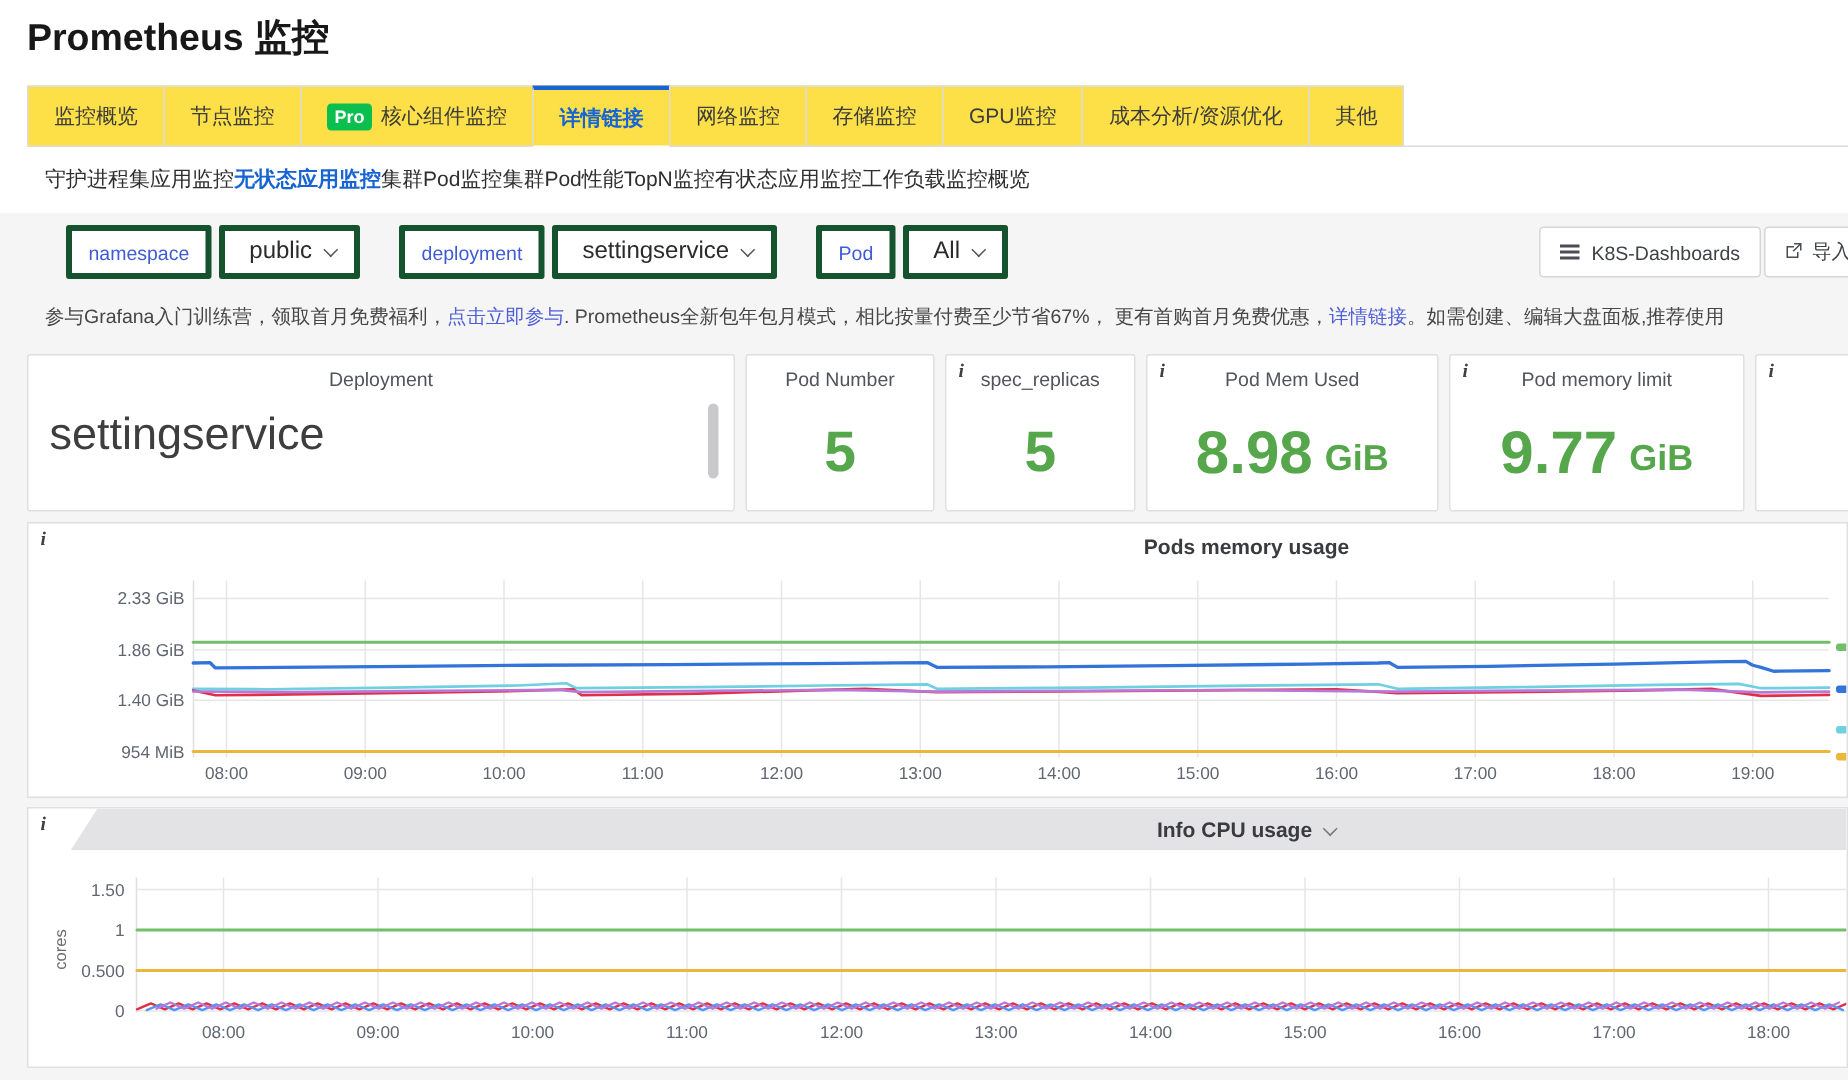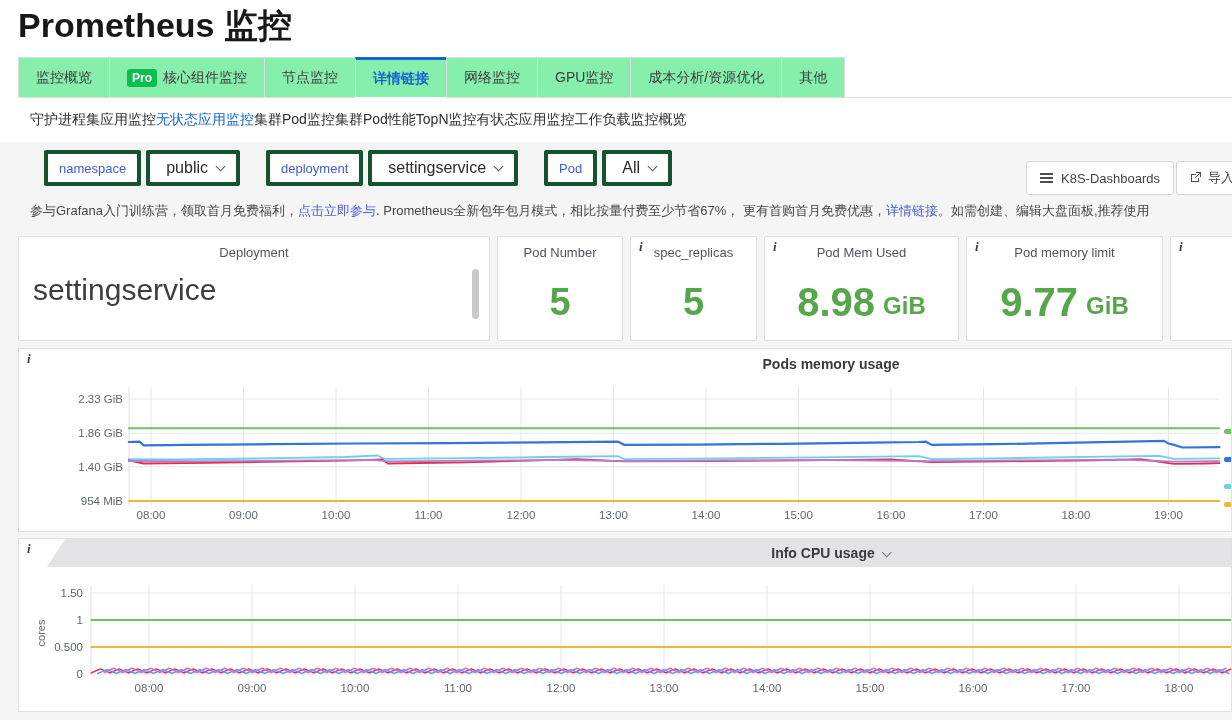--- a/index.html
+++ b/index.html
@@ -1,46 +1,46 @@
 <!DOCTYPE html>
 <html><head>
 <meta charset="utf-8">
 <style>
   html,body{margin:0;padding:0;}
   .page{position:relative;width:1232px;height:720px;background:#fff;overflow:hidden;
         font-family:"Liberation Sans","DejaVu Sans",sans-serif;color:#333;}
   
-  .page-title{margin:8px 0 0 18px;font-size:34px;font-weight:700;color:#181818;line-height:34px;}
+  .page-title{margin:8px 0 0 18px;font-size:25px;font-weight:700;color:#181818;line-height:34px;}
   
   .tabs1{display:flex;margin:15px 0 0 18px;align-items:stretch;}
   .tab1{height:41px;box-sizing:border-box;display:flex;align-items:center;padding:0 17px;
-        border:1px solid #dcdcde;background:#86efac;font-size:14px;color:#3c3c3c;cursor:pointer;white-space:nowrap;}
+        border:1px solid #dcdcde;background:#fde047;font-size:14px;color:#3c3c3c;cursor:pointer;white-space:nowrap;}
   .tab1 + .tab1{margin-left:-1px;}
   .tab1.active{border-top:3px solid #1765d2;border-bottom-color:#fff;color:#1765d2;font-weight:700;}
   .tab1-filler{flex:1;height:41px;box-sizing:border-box;border-bottom:1px solid #dcdcde;}
   .pro-badge{display:inline-block;background:#0bbf4e;color:#fff;font-size:12px;font-weight:700;
              padding:1px 5px;border-radius:3px;margin-right:6px;line-height:16px;}
   
   .tabs2{display:flex;padding:13px 0 13px 30px;font-size:14px;}
   .tab2{color:#2e2e2e;cursor:pointer;white-space:nowrap;}
-  .tab2.active{color:#1765d2;font-weight:400;}
+  .tab2.active{color:#1765d2;font-weight:700;}
   
   .content{position:relative;width:1232px;height:578px;box-sizing:border-box;
            background:#f5f5f6;padding:8px 0 0 18px;overflow:hidden;}
   
   .filter-row{position:relative;width:1214px;height:36px;margin-top:0;}
   .frow-left{display:flex;align-items:center;height:36px;margin-left:26px;}
   .fbox{height:36px;box-sizing:border-box;display:flex;align-items:center;background:#fff;
         border:4px solid #14532d;border-radius:2px;padding:0 11px;}
   .flabel{color:#3f5bd6;font-size:13px;}
   .fvalue{color:#2b2b2b;font-size:16px;margin-left:5px;cursor:pointer;}
   .fgap{width:26px;}
   .chev{display:inline-block;width:6px;height:6px;border-right:1.6px solid #555;
         border-bottom:1.6px solid #555;transform:rotate(45deg);margin:-3px 1px 0 9px;}
-  .btn{position:absolute;top:11px;height:34px;box-sizing:border-box;display:flex;align-items:center;
+  .btn{position:absolute;top:1px;height:34px;box-sizing:border-box;display:flex;align-items:center;
        background:#fff;border:1px solid #d6d6d8;border-radius:3px;padding:0 13px;font-size:13px;
        color:#3f4247;font-weight:500;cursor:pointer;white-space:nowrap;}
   .btn-k8s{left:1008px;}
   .btn-import{left:1158px;width:120px;}
   .burger{display:inline-block;width:13px;height:2px;background:#4a4d52;margin-right:8px;
           box-shadow:0 -4px 0 #4a4d52,0 4px 0 #4a4d52;}
   .ext-ic{margin-right:6px;display:inline-block;}
   
   .notice{margin:16px 0 0 12px;font-size:13px;color:#464646;white-space:nowrap;}
   .notice a{color:#4f5fd5;text-decoration:none;cursor:pointer;}
@@ -81,24 +81,25 @@
 </style>
 </head>
 <body>
 
 <div class="page">
 
   <h1 class="page-title">Prometheus 监控</h1>
 
   <div class="tabs1">
       <div class="tab1">监控概览</div>
+      <div class="tab1">节点监控</div>
       <div class="tab1"><span class="pro-badge">Pro</span>核心组件监控</div>
-      <div class="tab1">节点监控</div>
       <div class="tab1 active">详情链接</div>
       <div class="tab1">网络监控</div>
+      <div class="tab1">存储监控</div>
       <div class="tab1">GPU监控</div>
       <div class="tab1">成本分析/资源优化</div>
       <div class="tab1">其他</div>
       <div class="tab1-filler"></div>
     </div>
 
   <div class="tabs2">
       <div class="tab2">守护进程集应用监控</div>
       <div class="tab2 active">无状态应用监控</div>
       <div class="tab2">集群Pod监控</div>

